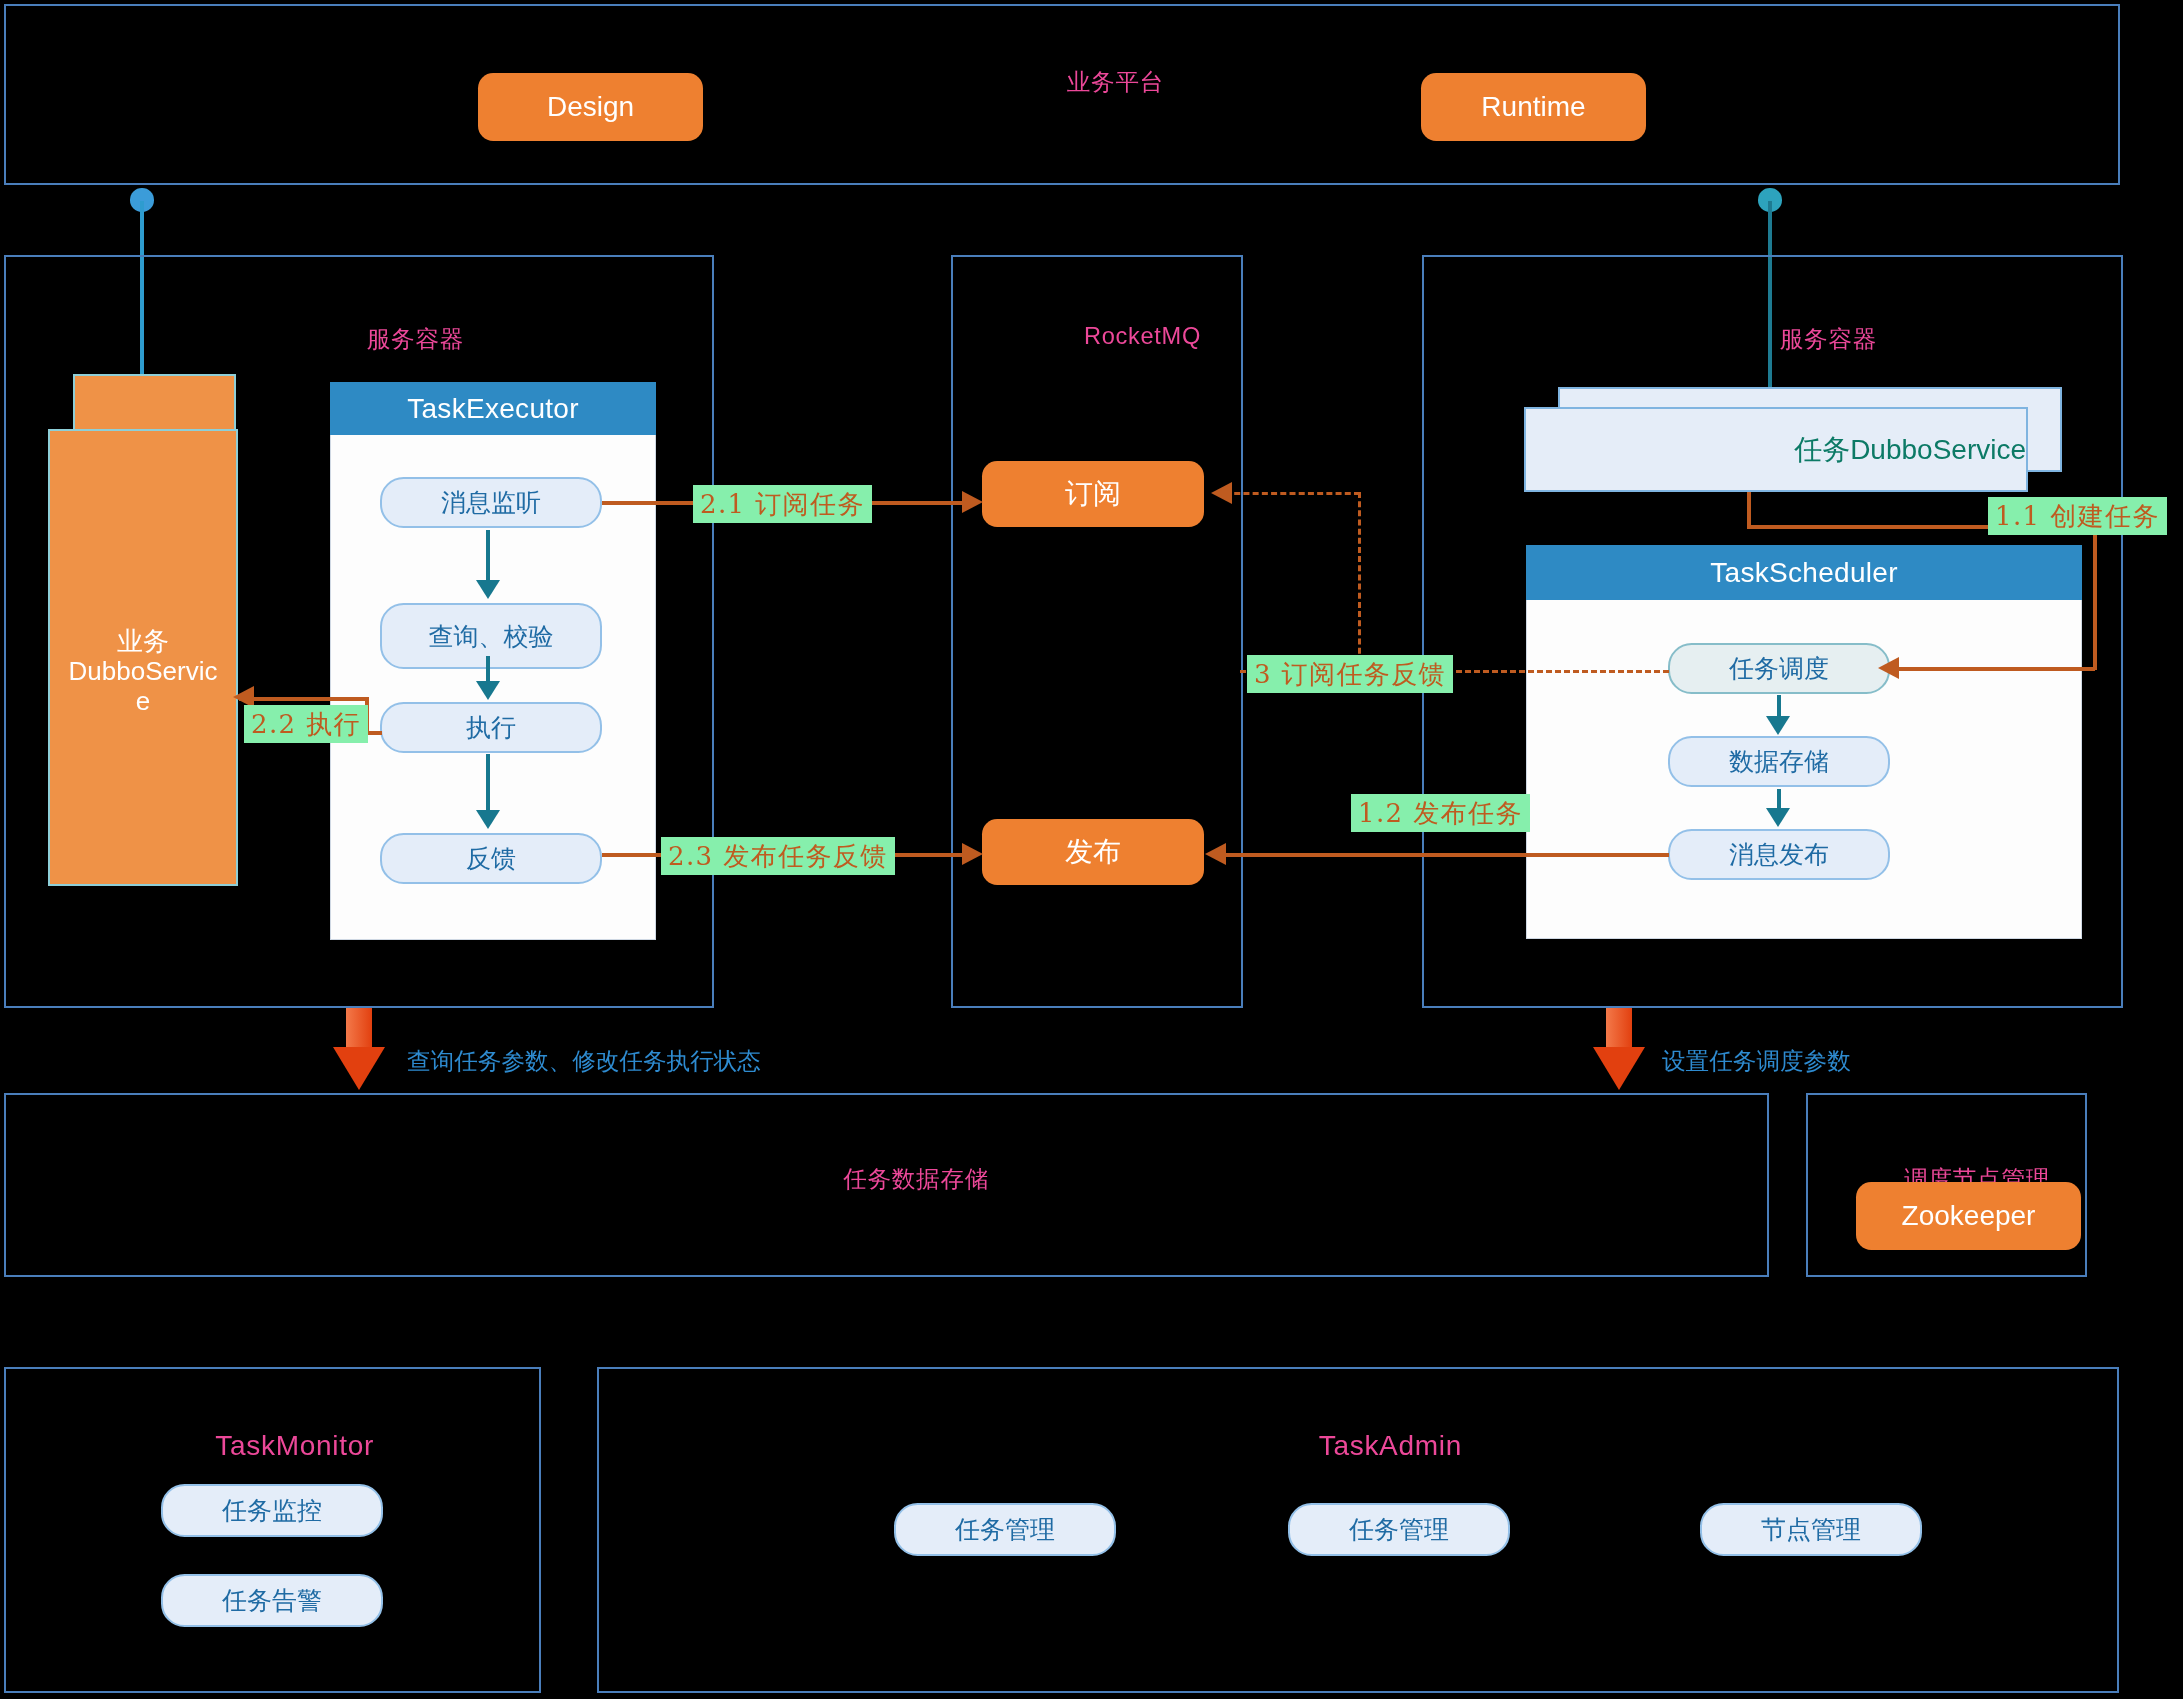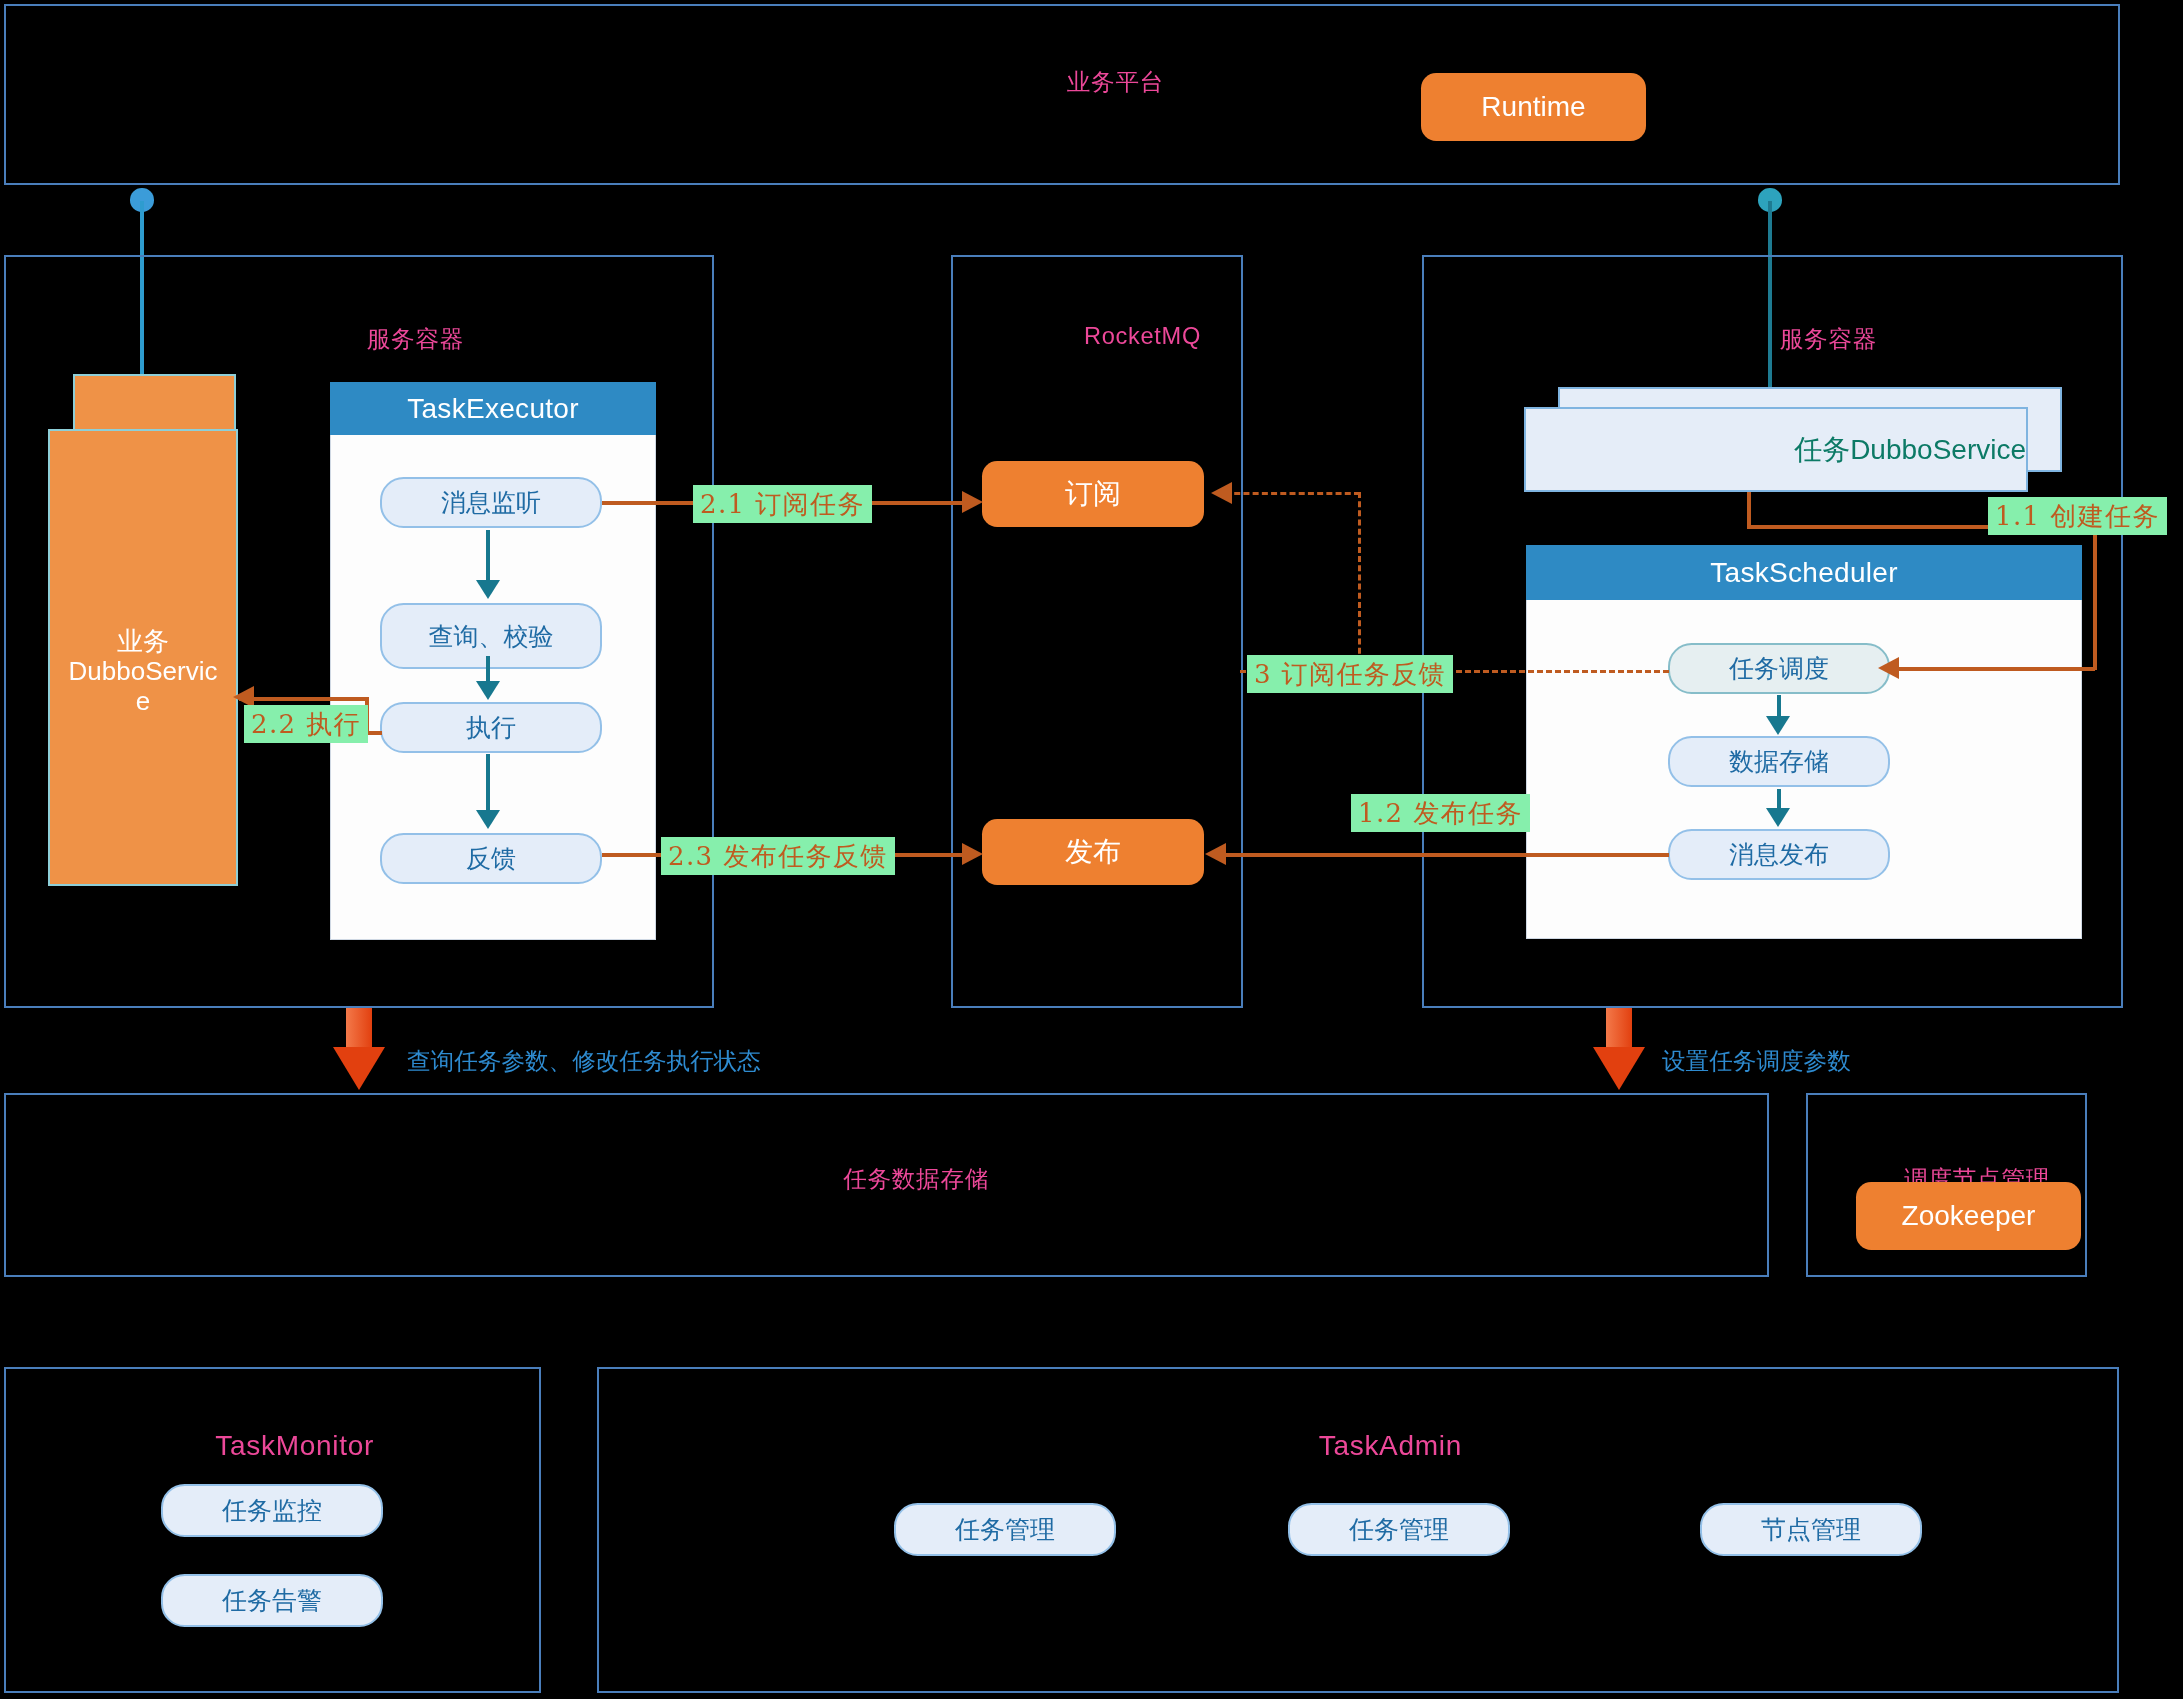--- a/index.html
+++ b/index.html
@@ -80,20 +80,21 @@
         font-family:"DejaVu Serif","Liberation Serif",serif;}
 </style>
 </head>
 <body>
 
 <div id="stage">
 
   <div class="abs frame" style="left:3.5px;top:3.5px;width:2116px;height:181px;"></div>
   <div class="abs caption caption-cn" style="left:956px;top:42px;width:208px;">业务平台</div>
 
+  <div class="abs pill-orange" style="left:478px;top:73px;width:225px;height:68px;">Design</div>
 
   <div class="abs pill-orange" style="left:1421px;top:73px;width:225px;height:68px;">Runtime</div>
 
   <div class="abs dot" style="left:130px;top:188px;width:23.6px;height:23.6px;"></div>
   <div class="abs ln-blue-v" style="left:140px;top:201px;height:291px;"></div>
 
   <div class="abs dot teal" style="left:1758px;top:188px;width:23.6px;height:23.6px;"></div>
   <div class="abs ln-teal-v" style="left:1768px;top:201px;height:229px;"></div>
 
   <div class="abs frame" style="left:3.5px;top:255px;width:710px;height:753px;"></div>

